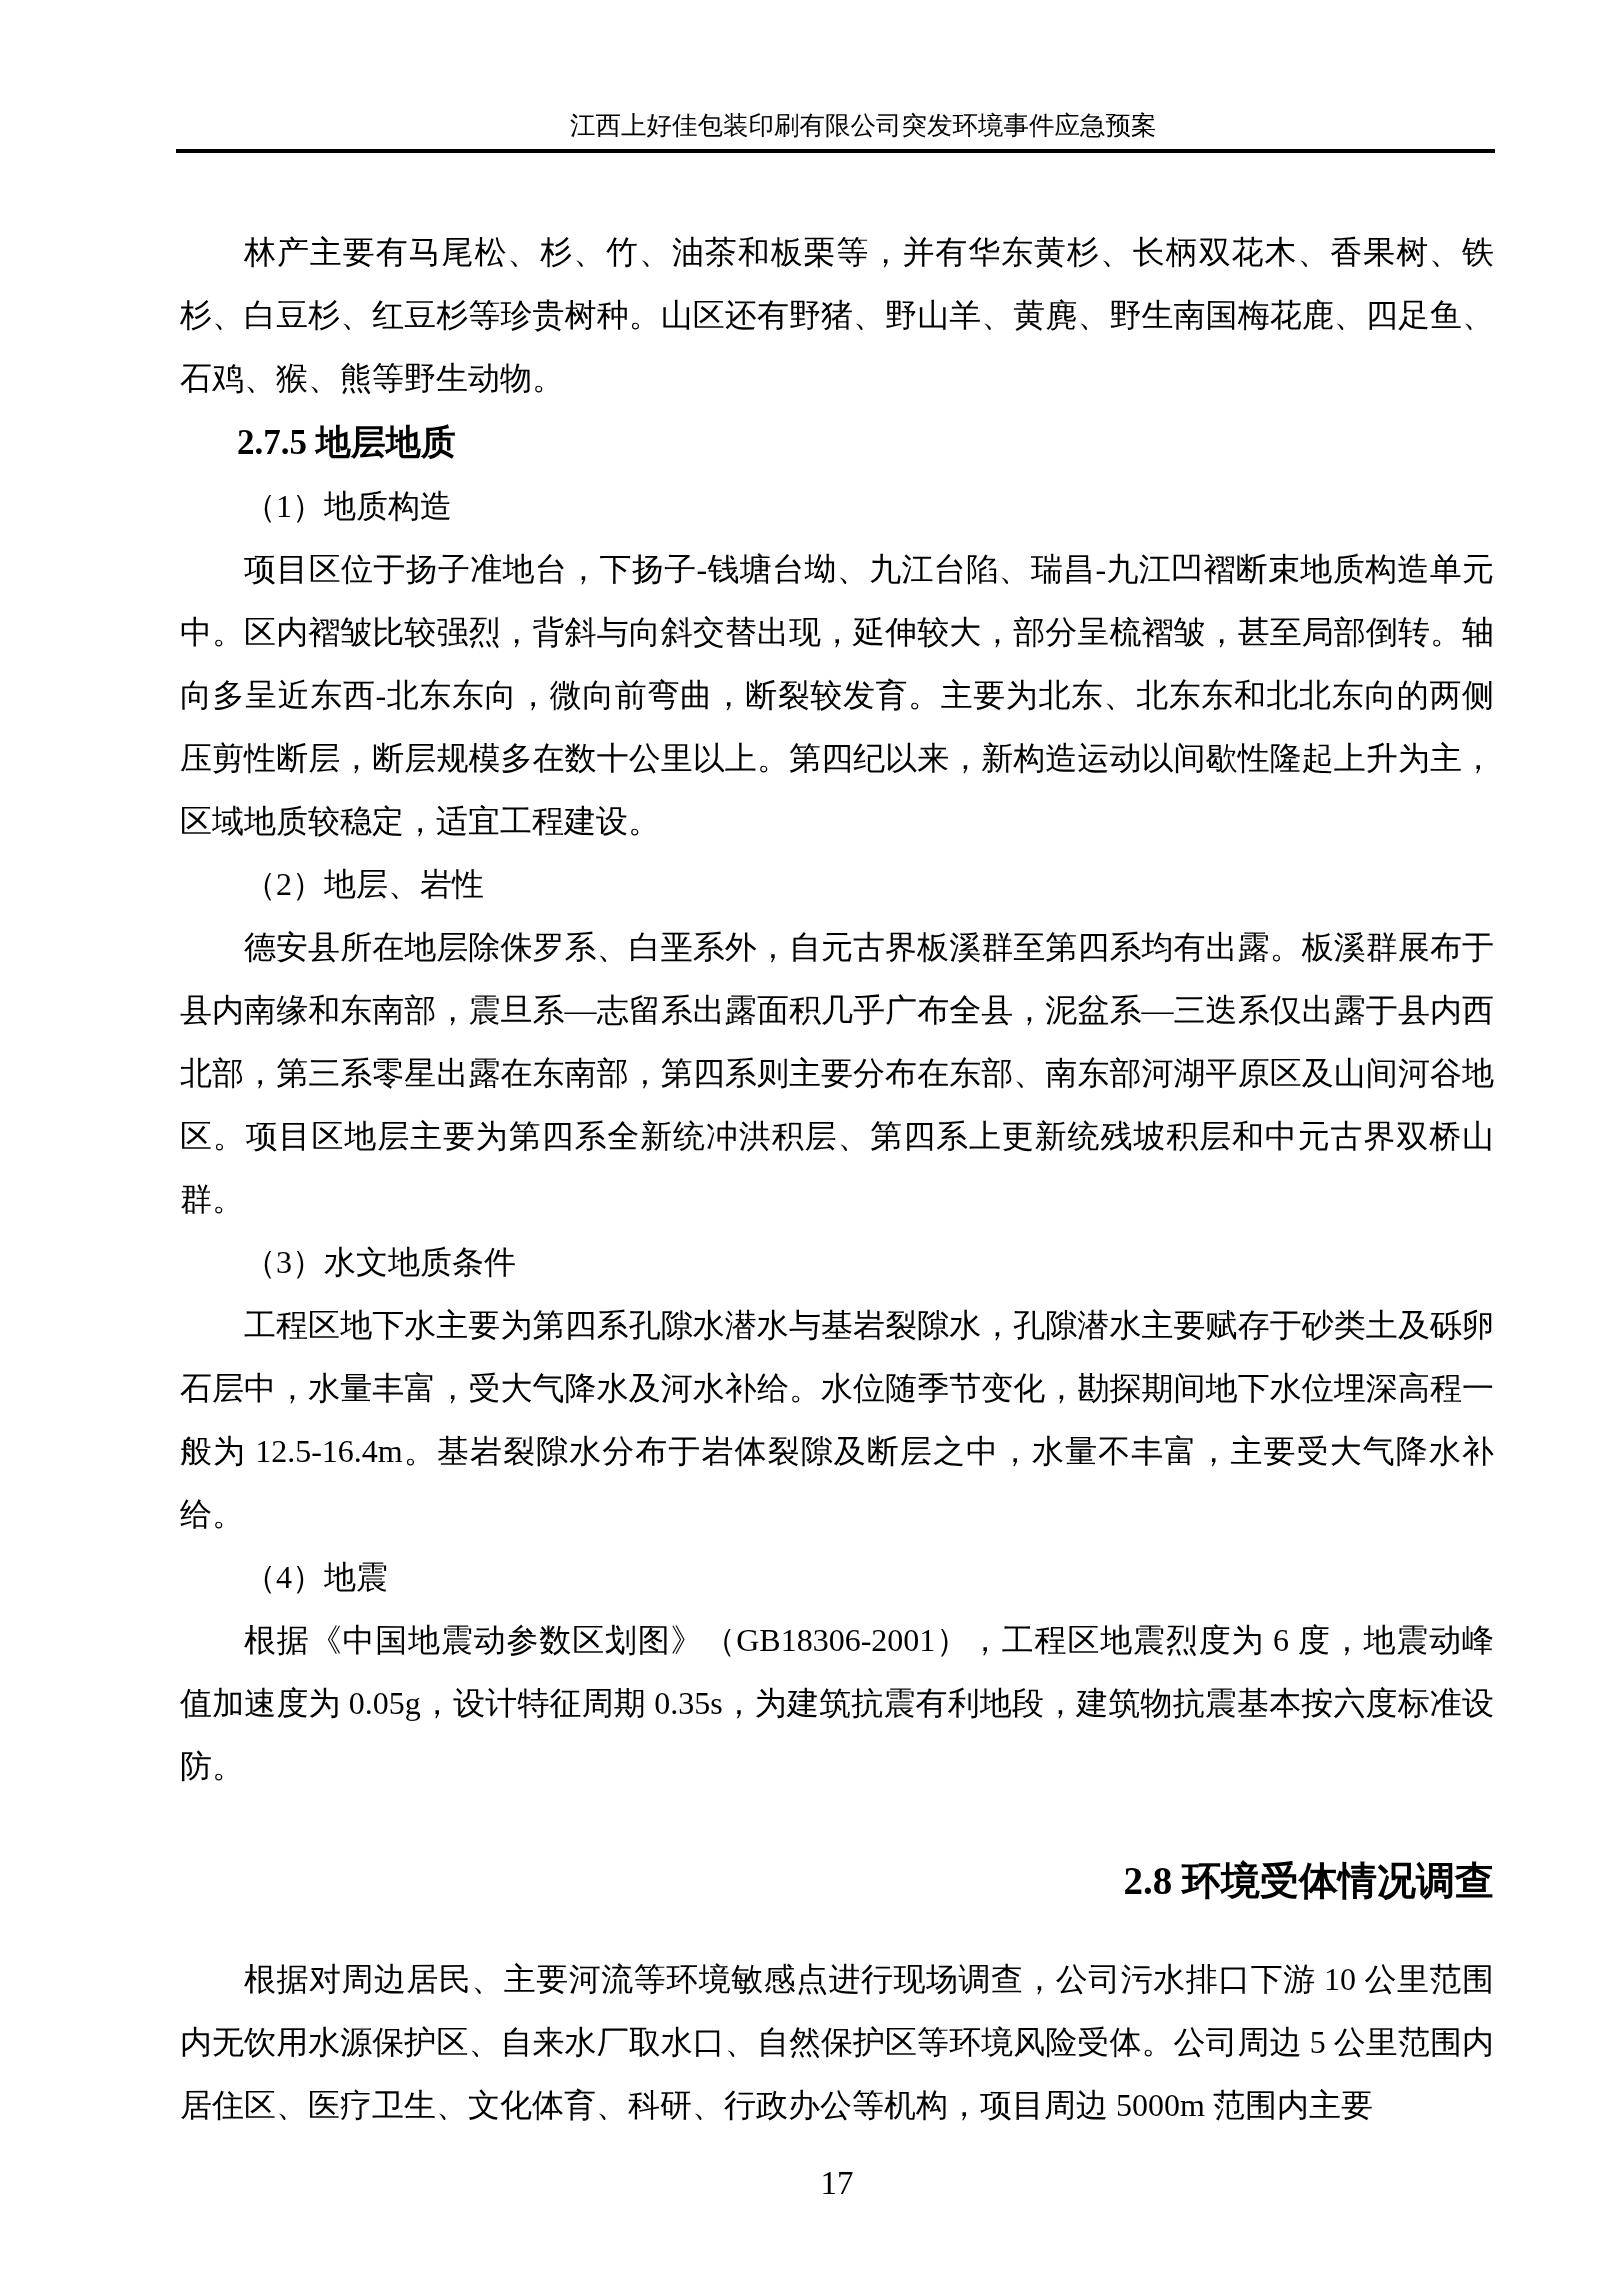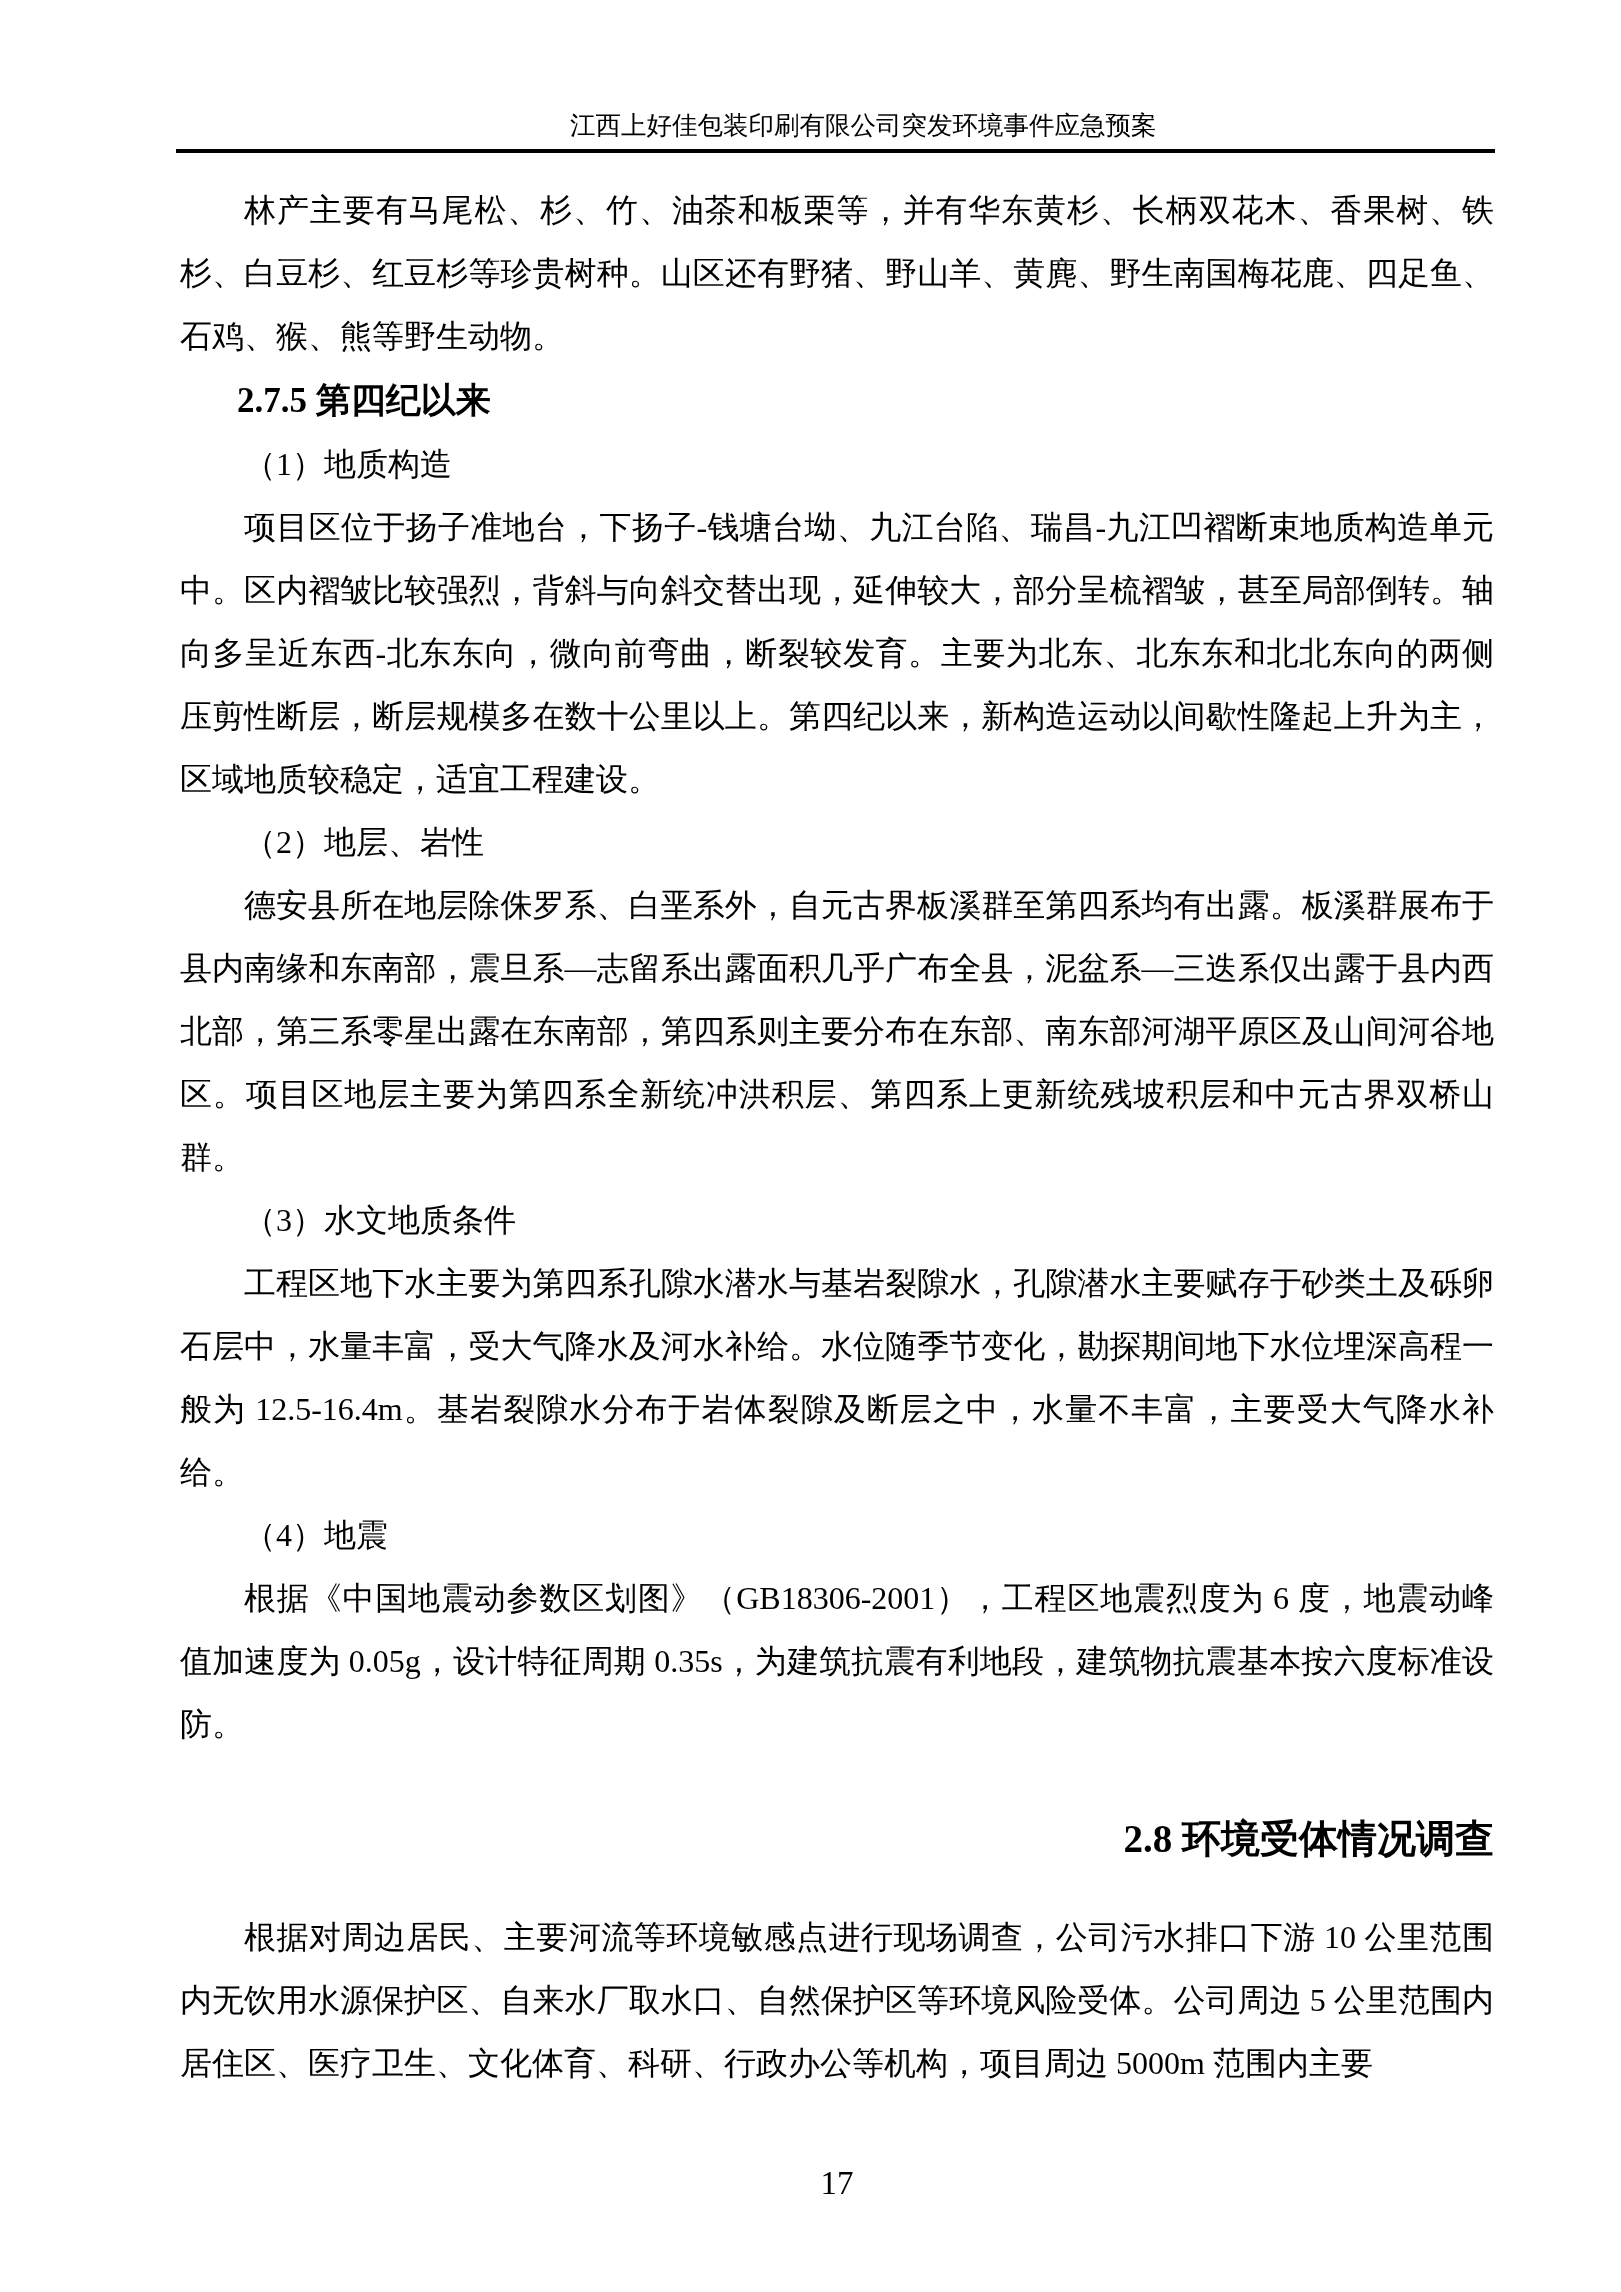--- a/index.html
+++ b/index.html
@@ -34,21 +34,21 @@
     width: 1319px;
     height: 3.9px;
     background: #000000;
   }
   
   .doc-content {
     position: absolute;
     top: 153px;
     left: 172px;
     width: 1314px;
-    padding-top: 26px;
+    padding-top: 68px;
     font-size: 32px;
     line-height: 63px;
     text-align: justify;
     text-justify: inter-ideograph;
   }
   .doc-content p {
     margin: 0;
     text-indent: 2em;
   }
   h3.sec-heading {
@@ -81,21 +81,21 @@
 <div class="page">
 
   <div class="doc-header-text">江西上好佳包装印刷有限公司突发环境事件应急预案</div>
 
   <div class="header-rule"></div>
 
   <main class="doc-content">
 
     <p>林产主要有马尾松、杉、竹、油茶和板栗等，并有华东黄杉、长柄双花木、香果树、铁杉、白豆杉、红豆杉等珍贵树种。山区还有野猪、野山羊、黄麂、野生南国梅花鹿、四足鱼、石鸡、猴、熊等野生动物。</p>
 
-    <h3 class="sec-heading">2.7.5 第四纪以来</h3>
+    <h3 class="sec-heading">2.7.5 地层地质</h3>
 
     <p>（1）地质构造</p>
 
     <p>项目区位于扬子准地台，下扬子-钱塘台坳、九江台陷、瑞昌-九江凹褶断束地质构造单元中。区内褶皱比较强烈，背斜与向斜交替出现，延伸较大，部分呈梳褶皱，甚至局部倒转。轴向多呈近东西-北东东向，微向前弯曲，断裂较发育。主要为北东、北东东和北北东向的两侧压剪性断层，断层规模多在数十公里以上。第四纪以来，新构造运动以间歇性隆起上升为主，区域地质较稳定，适宜工程建设。</p>
 
     <p>（2）地层、岩性</p>
 
     <p>德安县所在地层除侏罗系、白垩系外，自元古界板溪群至第四系均有出露。板溪群展布于县内南缘和东南部，震旦系—志留系出露面积几乎广布全县，泥盆系—三迭系仅出露于县内西北部，第三系零星出露在东南部，第四系则主要分布在东部、南东部河湖平原区及山间河谷地区。项目区地层主要为第四系全新统冲洪积层、第四系上更新统残坡积层和中元古界双桥山群。</p>
 
     <p>（3）水文地质条件</p>

